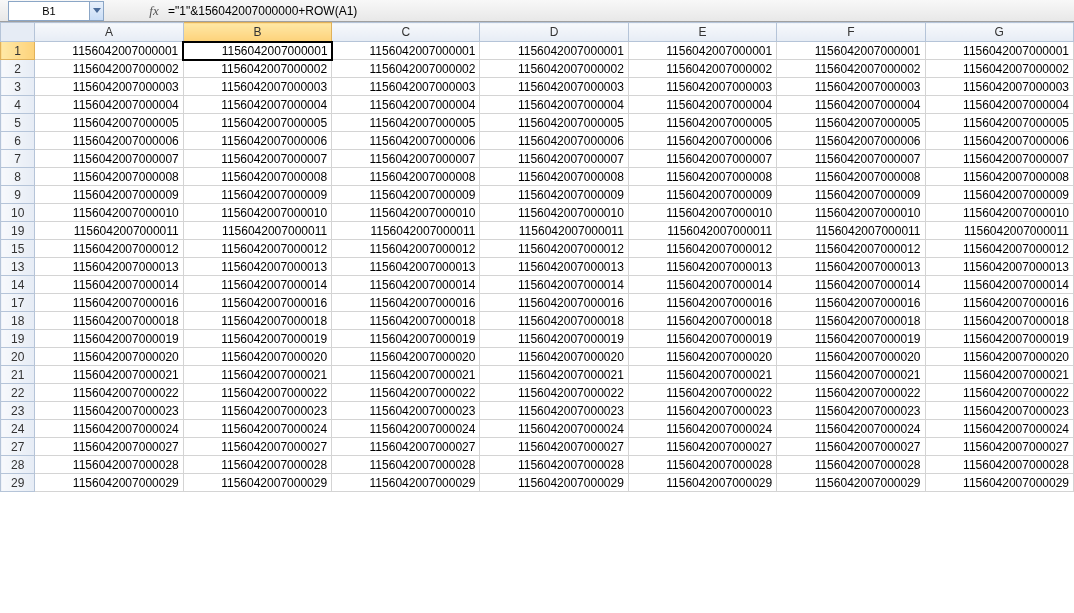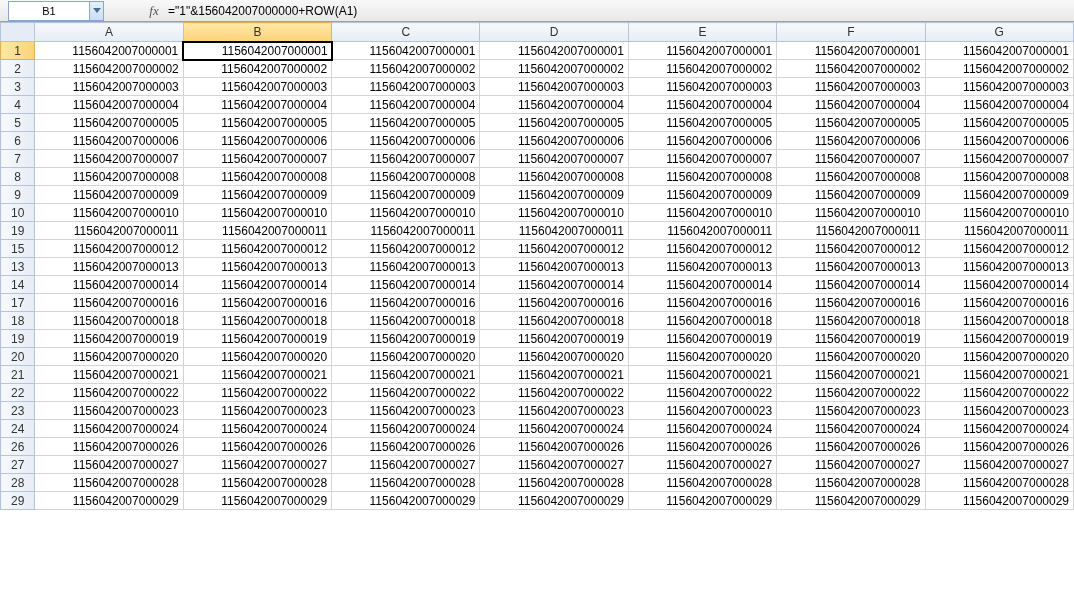--- a/index.html
+++ b/index.html
@@ -365,30 +365,20 @@
           <th class="row-hdr">24</th>
           <td class="col-A">1156042007000024</td>
           <td class="col-B">1156042007000024</td>
           <td class="col-C">1156042007000024</td>
           <td class="col-D">1156042007000024</td>
           <td class="col-E">1156042007000024</td>
           <td class="col-F">1156042007000024</td>
           <td class="col-G">1156042007000024</td>
         </tr>
         <tr>
-          <th class="row-hdr">26</th>
-          <td class="col-A">1156042007000026</td>
-          <td class="col-B">1156042007000026</td>
-          <td class="col-C">1156042007000026</td>
-          <td class="col-D">1156042007000026</td>
-          <td class="col-E">1156042007000026</td>
-          <td class="col-F">1156042007000026</td>
-          <td class="col-G">1156042007000026</td>
-        </tr>
-        <tr>
           <th class="row-hdr">27</th>
           <td class="col-A">1156042007000027</td>
           <td class="col-B">1156042007000027</td>
           <td class="col-C">1156042007000027</td>
           <td class="col-D">1156042007000027</td>
           <td class="col-E">1156042007000027</td>
           <td class="col-F">1156042007000027</td>
           <td class="col-G">1156042007000027</td>
         </tr>
         <tr>

